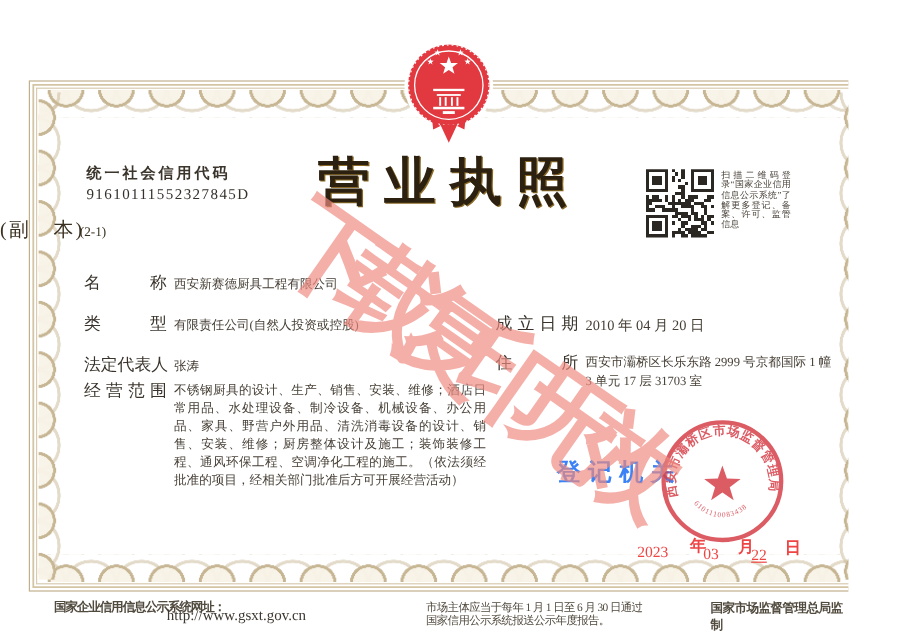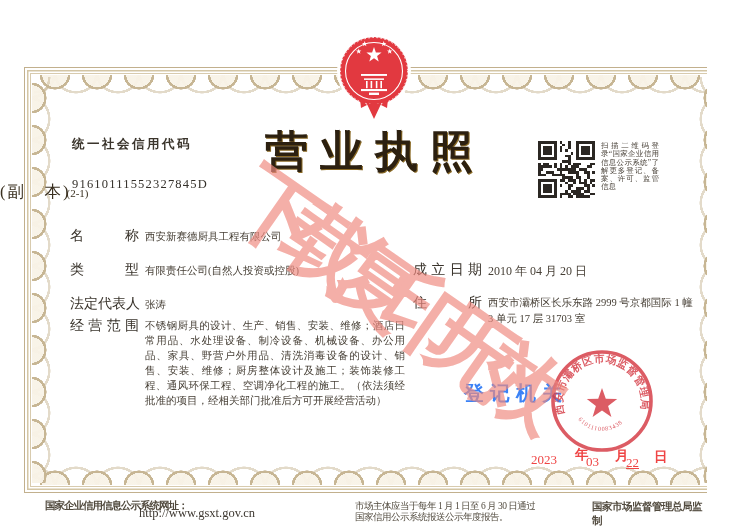--- a/index.html
+++ b/index.html
@@ -31,21 +31,21 @@
       radial-gradient(ellipse 19px 20px at 100% 50%,rgba(248,243,231,.95) 0 63%,#c7b694 64% 76%,rgba(0,0,0,0) 77%),
       radial-gradient(ellipse 23px 27px at 100% 50%,rgba(0,0,0,0) 0 69%,rgba(199,182,148,.5) 70% 80%,rgba(0,0,0,0) 81%);
     background-size:23px 42px,23px 42px;background-position:100% 0,100% 21px;background-repeat:repeat-y;}
 
   
   .emblem{position:absolute;left:336px;top:30px;width:76px;height:92px;z-index:8;}
 
   
   .credit{position:absolute;left:72px;top:136px;z-index:10;}
   .credit .lbl{font-size:12.5px;font-weight:bold;letter-spacing:2.5px;color:#3b352c;}
-  .credit .code{margin-top:24px;font-size:12.5px;letter-spacing:1.2px;color:#34302a;}
+  .credit .code{margin-top:2px;font-size:12.5px;letter-spacing:1.2px;color:#34302a;}
   .title{position:absolute;left:0;top:123px;width:750px;text-align:center;z-index:10;
          font-size:43px;font-weight:bold;letter-spacing:12px;color:#2c2010;
          text-shadow:1px 1px 0 #8a6a26;}
   .subtitle{position:absolute;left:0;top:181px;width:750px;z-index:10;color:#3a3020;}
   .subtitle .big{font-size:16.5px;letter-spacing:2px;}
   .subtitle .small{font-size:11px;margin-left:-4px;}
 
   
   .qr{position:absolute;left:538px;top:141px;width:57px;height:57px;z-index:10;}
   .qr svg{width:100%;height:100%;}

